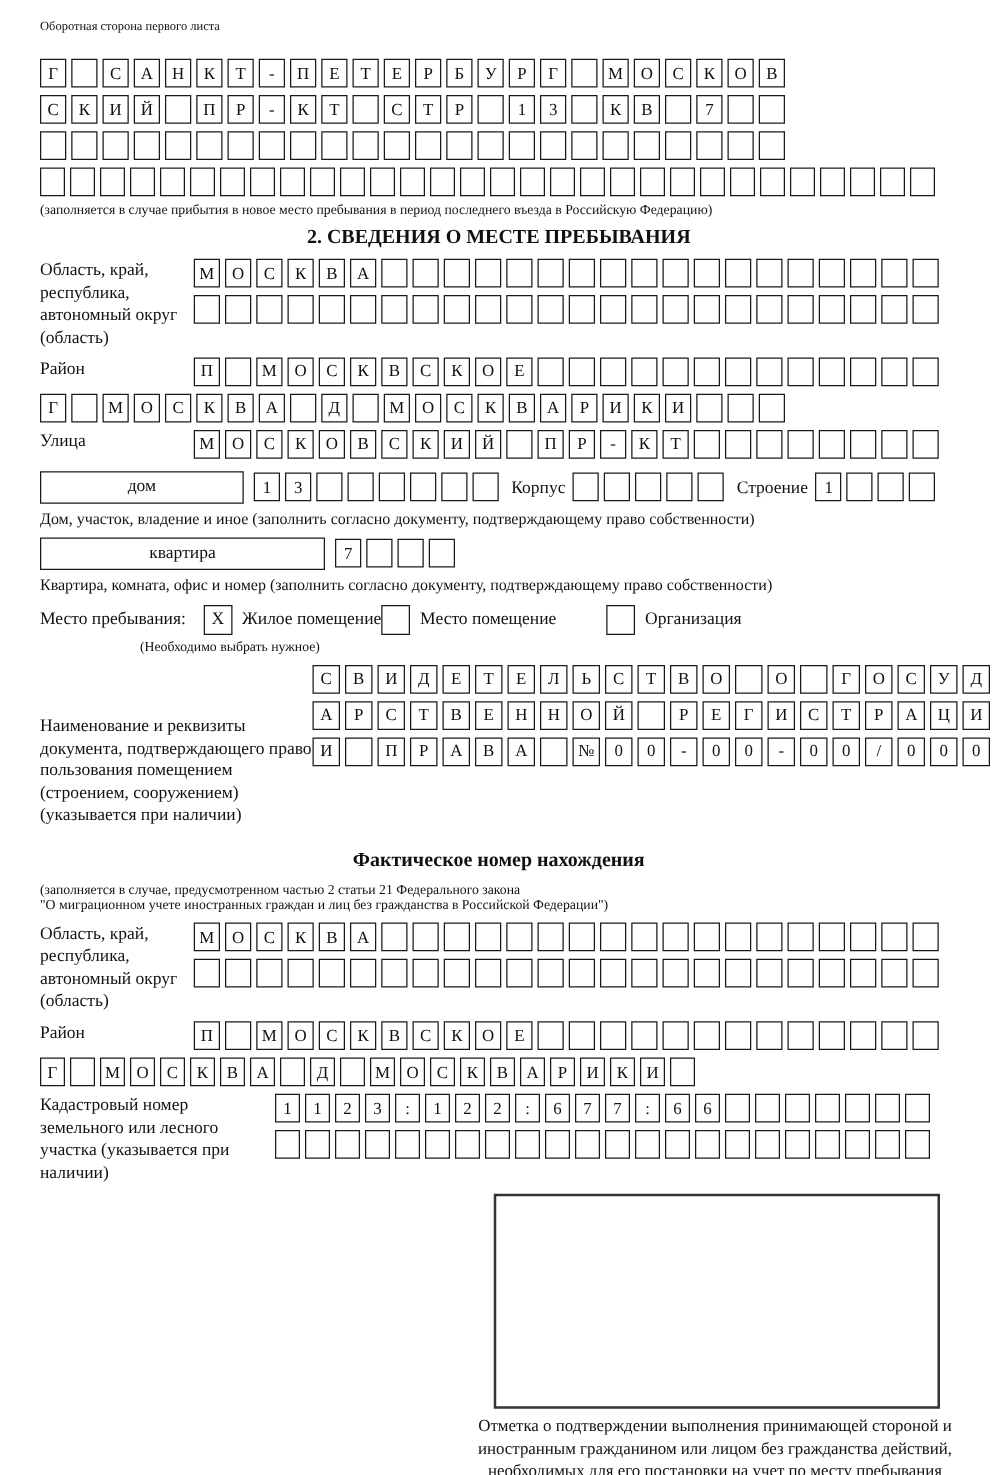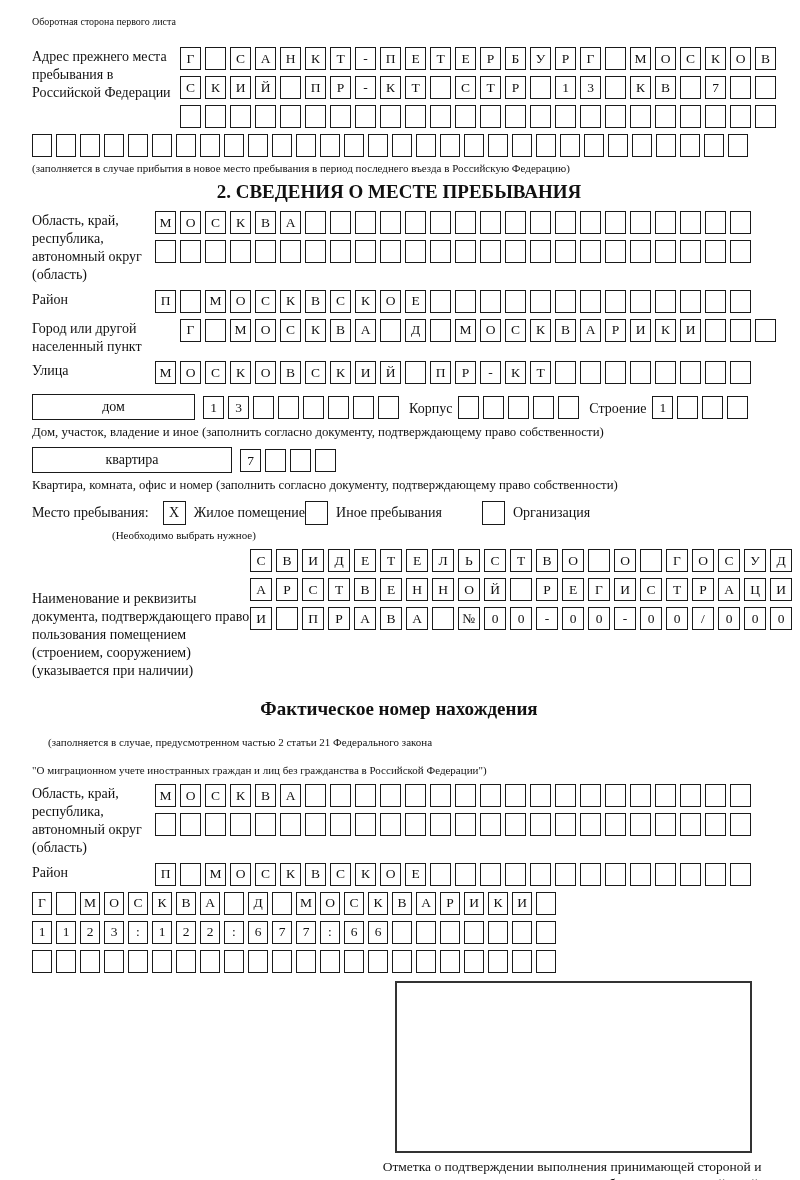--- a/index.html
+++ b/index.html
@@ -24,21 +24,21 @@
     border:1.4px solid #1a1a1a; background:#fff;
     display:flex; align-items:center; justify-content:center;
     font-size:13.5px; line-height:1;
   }
   .cells-21 .cell { width:22px; }
   .cells-22 .cell { width:20px; }
   .cells-30 .cell { width:20px; }
 
   .caption { font-size:11px; text-align:left; margin:5px 0 7px 0; }
   .caption-left { font-size:12.8px; margin:5px 0 7px 0; }
-  .sec-title { font-size:19px; font-weight:bold; text-align:center; margin:4px 0 8px 0; }
+  .sec-title { font-size:16px; font-weight:bold; text-align:center; margin:4px 0 8px 0; }
 
   .widebox {
     border:1.6px solid #1a1a1a; height:26px; display:flex;
     align-items:center; justify-content:center; font-size:14px;
   }
   .inline-lbl { font-size:14px; padding:3px 6px 0 10px; }
   .mr8 { margin-right:8px; }
 
   .chk-row { display:flex; align-items:center; font-size:14px; margin-top:8px; }
   .chkbox {
@@ -48,21 +48,20 @@
   .stamp-box { border:2px solid #333; width:357px; height:172px; margin-left:363px; margin-top:8px; }
   .stamp-note { width:400px; margin-left:340px; text-align:center; font-size:13.5px; line-height:1.32; margin-top:5px; }
   .gap6 { height:6px; } .gap10 { height:10px; }
 </style>
 </head>
 <body>
 
 <div class="hdr-note">Оборотная сторона первого листа</div>
 
 <div class="form-row">
-  <div class="lbl w148">Адрес прежнего места пребывания в Российской Федерации</div>
   <div class="rows">
     <div class="cells">
         <span class="cell">Г</span>
         <span class="cell"></span>
         <span class="cell">С</span>
         <span class="cell">А</span>
         <span class="cell">Н</span>
         <span class="cell">К</span>
         <span class="cell">Т</span>
         <span class="cell">-</span>
@@ -258,21 +257,20 @@
       <span class="cell"></span>
       <span class="cell"></span>
       <span class="cell"></span>
       <span class="cell"></span>
       <span class="cell"></span>
     </div>
 </div>
 <div class="gap6"></div>
 
 <div class="form-row">
-  <div class="lbl w148">Город или другой населенный пункт</div>
   <div class="cells">
       <span class="cell">Г</span>
       <span class="cell"></span>
       <span class="cell">М</span>
       <span class="cell">О</span>
       <span class="cell">С</span>
       <span class="cell">К</span>
       <span class="cell">В</span>
       <span class="cell">А</span>
       <span class="cell"></span>
@@ -350,36 +348,36 @@
   <div class="cells">
       <span class="cell">1</span>
       <span class="cell"></span>
       <span class="cell"></span>
       <span class="cell"></span>
     </div>
 </div>
 <div class="caption-left">Дом, участок, владение и иное (заполнить согласно документу, подтверждающему право собственности)</div>
 
 <div class="form-row" style="align-items:center;">
-  <div class="widebox" style="width:200px;">квартира</div>
+  <div class="widebox" style="width:228px;">квартира</div>
   <div class="cells" style="margin-left:8px;">
       <span class="cell">7</span>
       <span class="cell"></span>
       <span class="cell"></span>
       <span class="cell"></span>
     </div>
 </div>
 <div class="caption-left">Квартира, комната, офис и номер (заполнить согласно документу, подтверждающему право собственности)</div>
 
 <div class="chk-row">
   <span style="margin-right:14px;">Место пребывания:</span>
   <span class="chkbox mr8">X</span>
   <span style="">Жилое помещение</span>
   <span class="chkbox mr8"></span>
-  <span style="margin-right:40px;">Иное пребывания</span>
+  <span style="margin-right:40px;">Место помещение</span>
   <span class="chkbox mr8"></span>
   <span>Организация</span>
 </div>
 <div class="caption" style="width:440px; margin:4px 0 8px 80px;">(Необходимо выбрать нужное)</div>
 
 <div class="form-row">
   <div class="lbl w218">Наименование и реквизиты документа, подтверждающего право пользования помещением (строением, сооружением) (указывается при наличии)</div>
   <div class="rows cells-21-wrap">
     <div class="cells cells-21">
         <span class="cell">С</span>
@@ -448,21 +446,21 @@
         <span class="cell">/</span>
         <span class="cell">0</span>
         <span class="cell">0</span>
         <span class="cell">0</span>
       </div>
   </div>
 </div>
 
 <div style="height:14px;"></div>
 <div class="sec-title">Фактическое номер нахождения</div>
-<div class="caption" style="margin:16px;">(заполняется в случае, предусмотренном частью 2 статьи 21 Федерального закона</div>
+<div class="caption" style="margin:0;">(заполняется в случае, предусмотренном частью 2 статьи 21 Федерального закона</div>
 <div class="caption" style="margin:0 0 8px 0;">"О миграционном учете иностранных граждан и лиц без гражданства в Российской Федерации")</div>
 
 <div class="form-row">
   <div class="lbl w123">Область, край, республика, автономный округ (область)</div>
   <div class="rows">
     <div class="cells">
         <span class="cell">М</span>
         <span class="cell">О</span>
         <span class="cell">С</span>
         <span class="cell">К</span>
@@ -570,20 +568,21 @@
       <span class="cell">Р</span>
       <span class="cell">И</span>
       <span class="cell">К</span>
       <span class="cell">И</span>
       <span class="cell"></span>
     </div>
 </div>
 <div class="gap6"></div>
 
 <div class="form-row">
+  <div class="lbl w188">Кадастровый номер земельного или лесного участка (указывается при наличии)</div>
   <div class="rows">
     <div class="cells cells-22">
         <span class="cell">1</span>
         <span class="cell">1</span>
         <span class="cell">2</span>
         <span class="cell">3</span>
         <span class="cell">:</span>
         <span class="cell">1</span>
         <span class="cell">2</span>
         <span class="cell">2</span>

